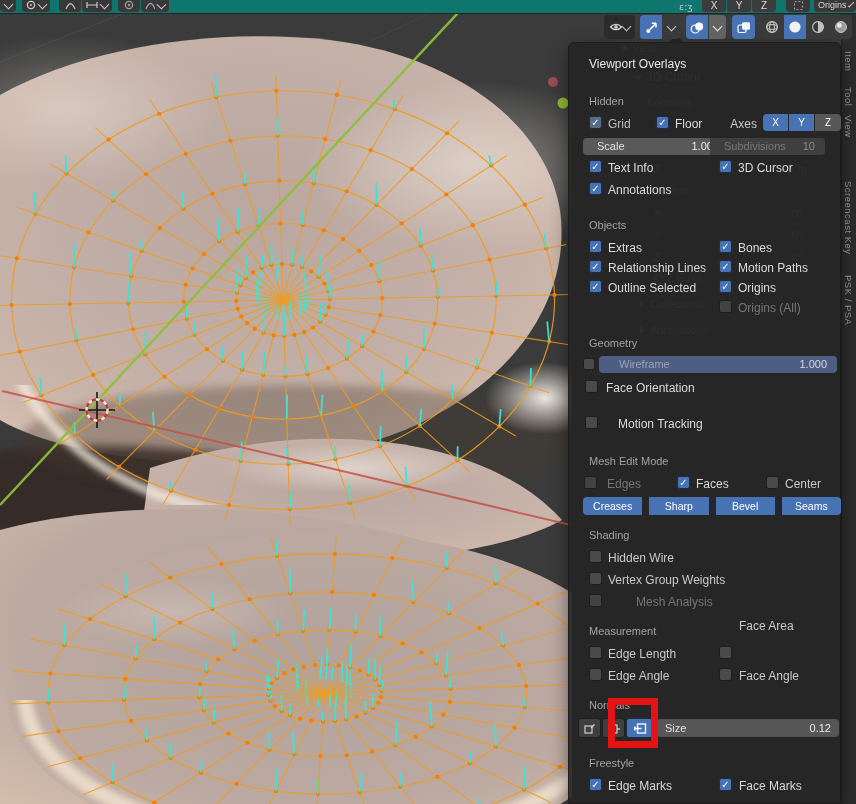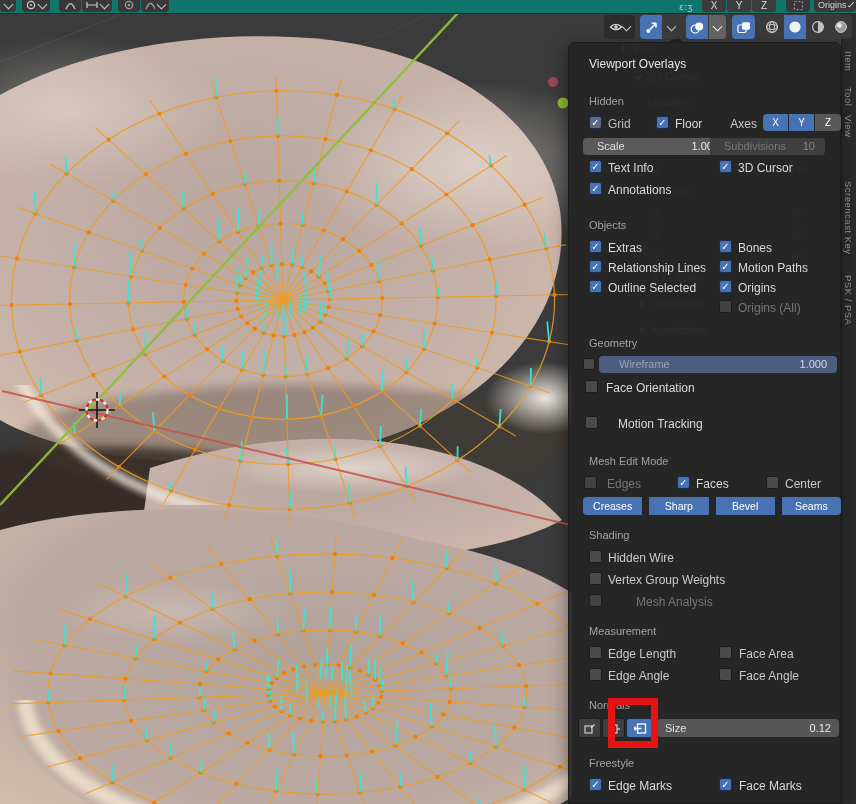--- a/index.html
+++ b/index.html
@@ -874,21 +874,21 @@
     <span class="lb" style="left:39px;top:508px;color:#c9c9c9;">Hidden Wire</span>
     <span class="cb" style="left:20px;top:529px;"></span>
     <span class="lb" style="left:39px;top:530px;color:#c9c9c9;">Vertex Group Weights</span>
     <span class="cb dimbox" style="left:20px;top:551px;"></span>
     <span class="lb dim" style="left:39px;top:552px;margin-left:28px;">Mesh Analysis</span>
 
     <div class="hd" style="top:582px;">Measurement</div>
     <span class="cb" style="left:20px;top:603px;"></span>
     <span class="lb" style="left:39px;top:604px;color:#c9c9c9;">Edge Length</span>
     <span class="cb" style="left:150px;top:603px;"></span>
-    <span class="lb" style="left:170px;top:604px;color:#c9c9c9;text-align:right;">Face Area</span>
+    <span class="lb" style="left:170px;top:576px;color:#c9c9c9;text-align:right;">Face Area</span>
     <span class="cb" style="left:20px;top:625px;"></span>
     <span class="lb" style="left:39px;top:626px;color:#c9c9c9;">Edge Angle</span>
     <span class="cb" style="left:150px;top:625px;"></span>
     <span class="lb" style="left:170px;top:626px;color:#c9c9c9;">Face Angle</span>
 
     <div class="hd" style="top:656px;">Normals</div>
     <span class="nbtn" style="left:9px;top:675px;">
       <svg width="13" height="13">
           <rect x="2" y="4" width="7" height="7" fill="none" stroke="#cfcfcf" stroke-width="1.2"></rect>
           <line x1="8" y1="6" x2="11.5" y2="2.5" stroke="#cfcfcf" stroke-width="1.4"></line>

